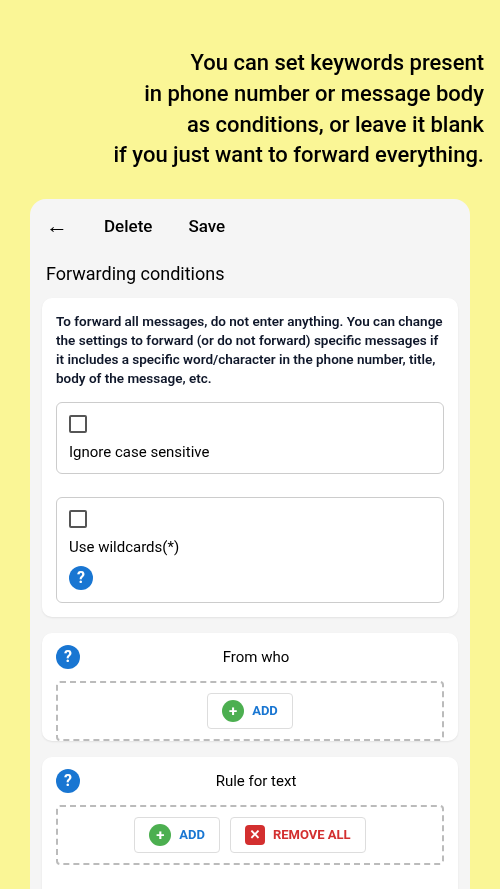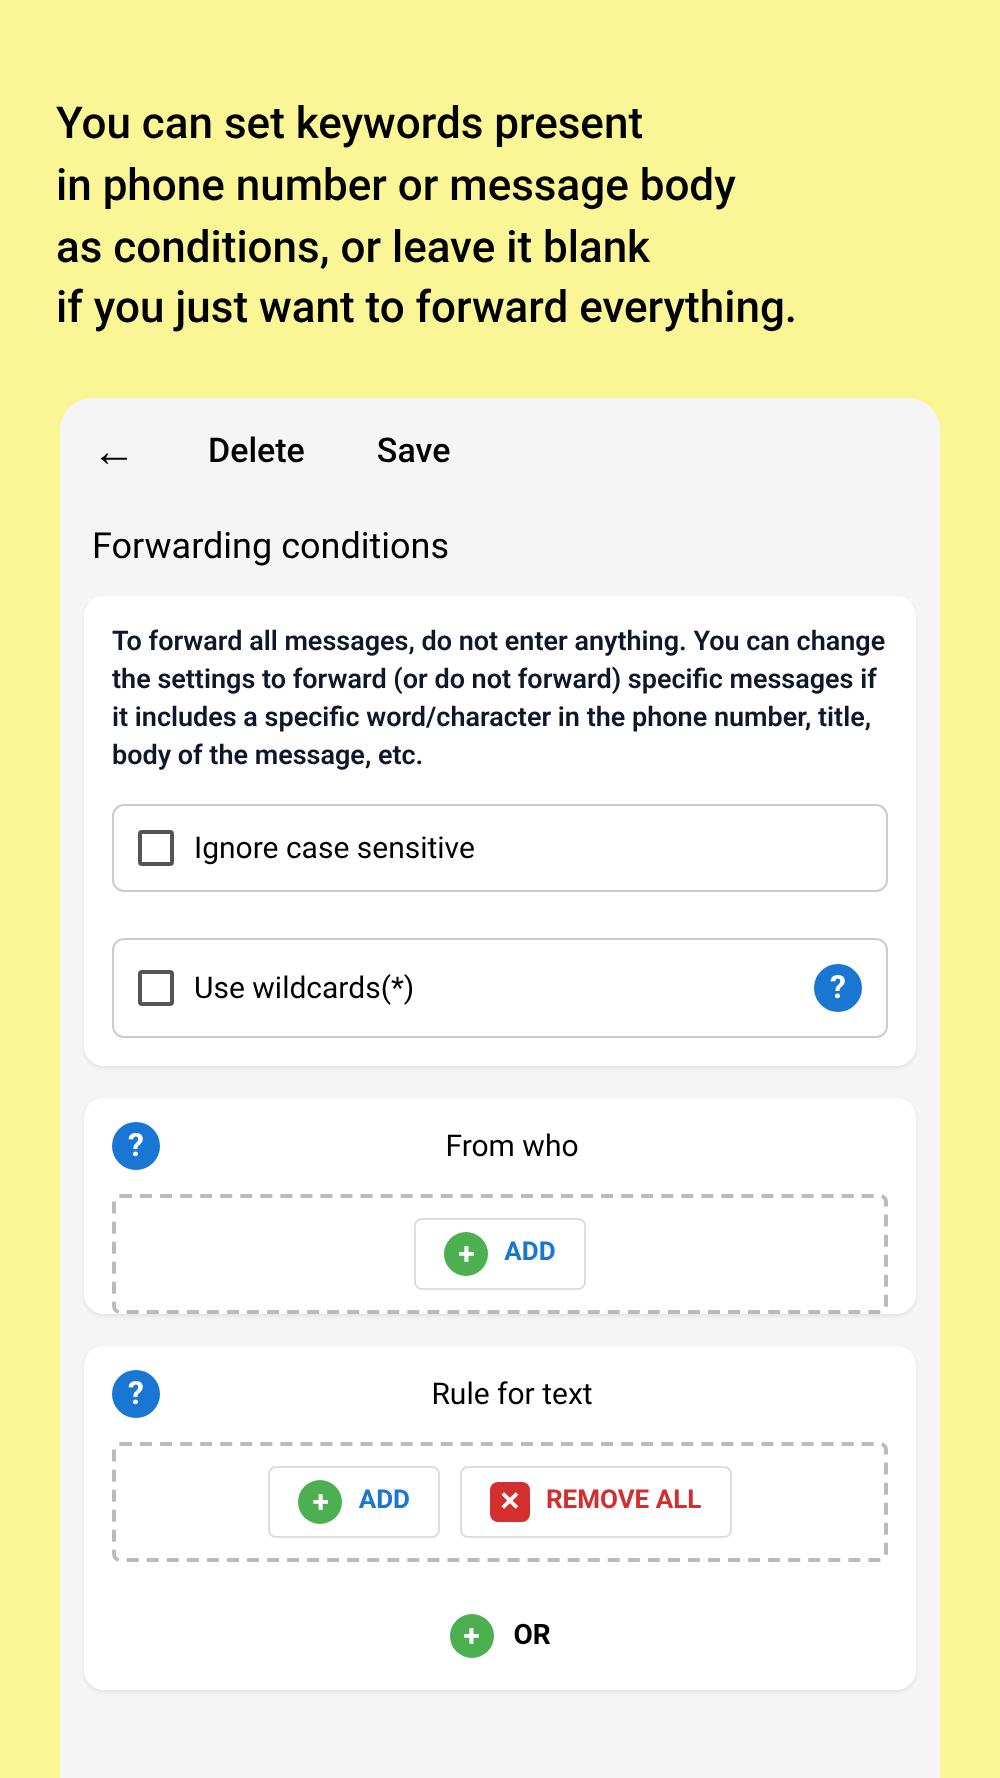--- a/index.html
+++ b/index.html
@@ -8,22 +8,22 @@
       box-sizing: border-box;
     }
     body {
       width: 500px;
       height: 889px;
       background: #faf696;
       font-family: -apple-system, BlinkMacSystemFont, 'Segoe UI', Roboto, sans-serif;
       overflow: hidden;
     }
     .promo-text {
-      padding: 48px 28px 28px;
-      text-align: left;
+      padding: 48px 16px 28px;
+      text-align: right;
       font-size: 22px;
       line-height: 1.4;
       color: #000;
       font-weight: 500;
     }
     .phone-frame {
       background: #f5f5f5;
       border-radius: 16px 16px 0 0;
       margin: 0 30px;
       height: 100%;
@@ -64,25 +64,25 @@
     }
     .description {
       font-size: 13.5px;
       line-height: 1.4;
       font-weight: 600;
       color: #0f172a;
       margin-bottom: 14px;
     }
     .checkbox-row {
       display: flex;
-      align-items: center;
       padding: 12px;
       border: 1px solid #ccc;
       border-radius: 6px;
       gap: 10px;
+      flex-direction: column;
     }
     .checkbox-row + .checkbox-row {
       margin-top: 23px;
     }
     .checkbox {
       width: 18px;
       height: 18px;
       border: 2px solid #555;
       border-radius: 2px;
       cursor: pointer;

